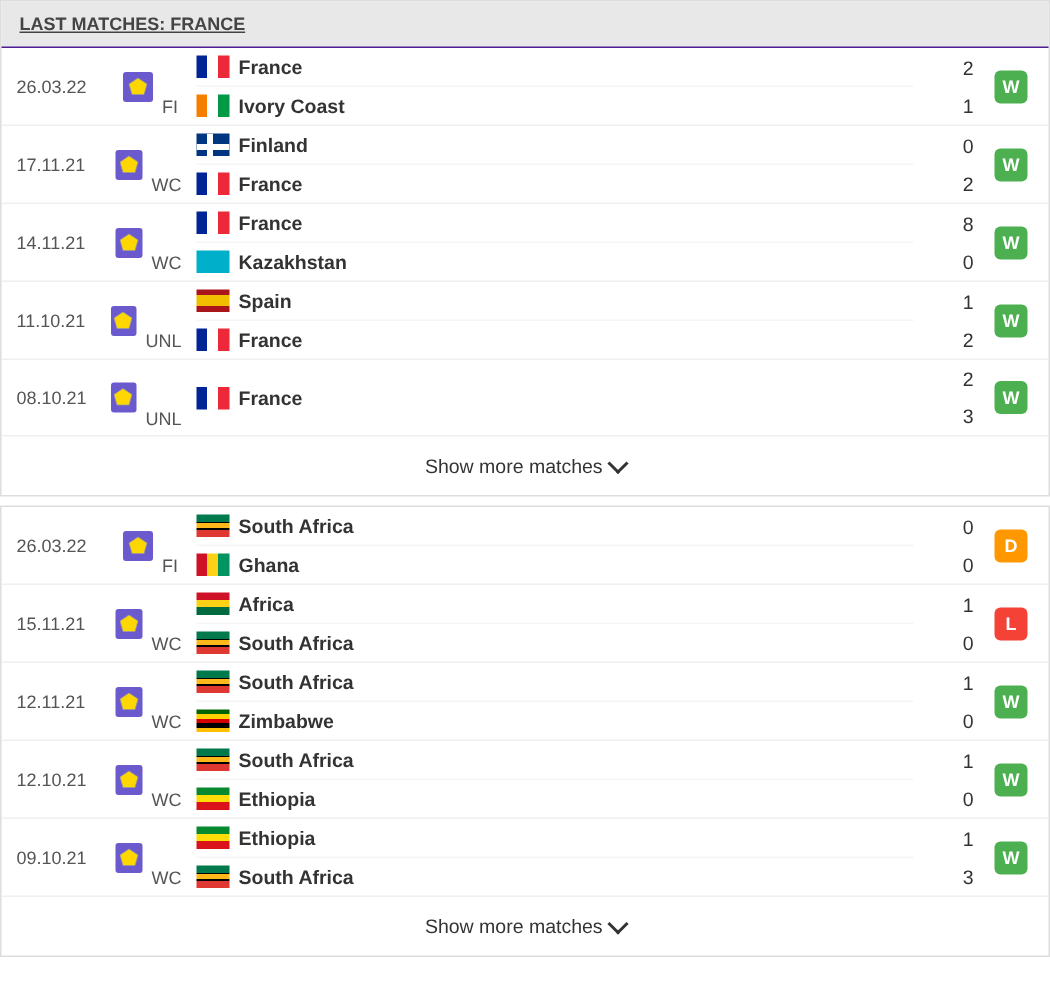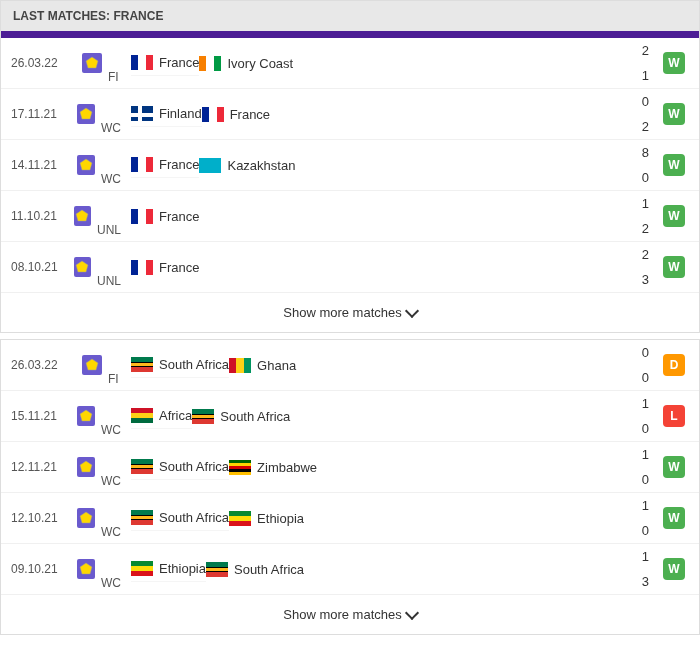--- a/index.html
+++ b/index.html
@@ -10,21 +10,22 @@
       color: #333;
       width: 700px;
     }
 
     .section-header {
       background: #e8e8e8;
       padding: 8px 12px;
       font-size: 12px;
       font-weight: bold;
       color: #444;
-      border-bottom: 7px solid #4c1d95;
+      border-bottom: 1px solid #4c1d95;
+      text-decoration: underline;
     }
 
     .match-date {
       width: 65px;
       font-size: 12px;
       color: #555;
     }
 
     .comp-label {
       font-size: 12px;
@@ -85,21 +86,22 @@
       display: flex;
       align-items: center;
       width: 130px;
       padding: 0 10px;
       gap: 6px;
     }
 
     .teams-column {
       flex: 1;
       display: flex;
-      flex-direction: row;
+      flex-direction: column;
+      font-weight: bold;
     }
 
     .team-line {
       display: flex;
       align-items: center;
       gap: 6px;
       padding: 5px 0;
       border-bottom: 1px solid #f5f5f5;
     }
 
@@ -285,20 +287,24 @@
         <span class="match-date">11.10.21</span>
         <div class="comp-icon">
           <svg viewBox="0 0 16 16" fill="none">
               <polygon points="8,2 14,6 12,13 4,13 2,6" fill="#FFD700" stroke="#999" stroke-width="0.5"></polygon>
             </svg>
         </div>
         <span class="comp-label">UNL</span>
       </div>
       <div class="teams-column">
         <div class="team-line">
+          <div style="width:22px;height:15px;flex-shrink:0;background:linear-gradient(to bottom,#AA151B 25%,#F1BF00 25%,#F1BF00 75%,#AA151B 75%);"></div>
+          <span class="team-name">Spain</span>
+        </div>
+        <div class="team-line">
           <div class="team-flag flag-france" style="width:22px;height:15px;flex-shrink:0;"></div>
           <span class="team-name">France</span>
         </div>
       </div>
       <div class="scores-column">
         <div class="score-line">1</div>
         <div class="score-line">2</div>
       </div>
       <div class="badge-column">
         <div class="result-badge result-w">W</div>

